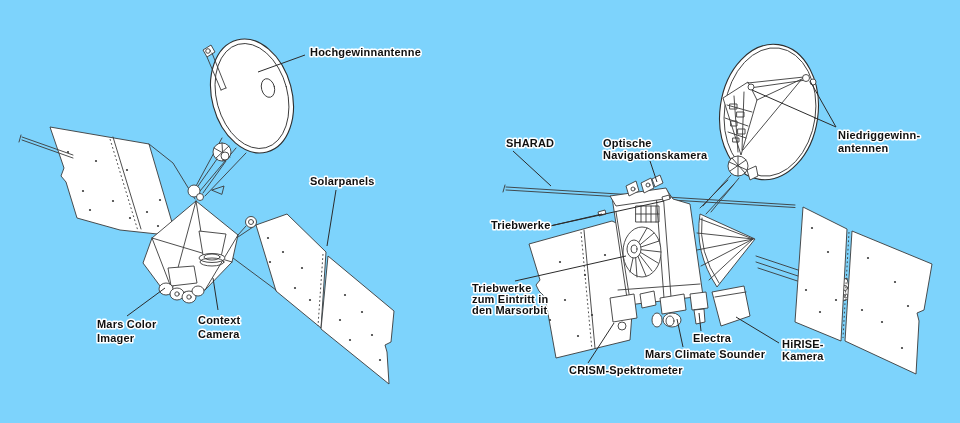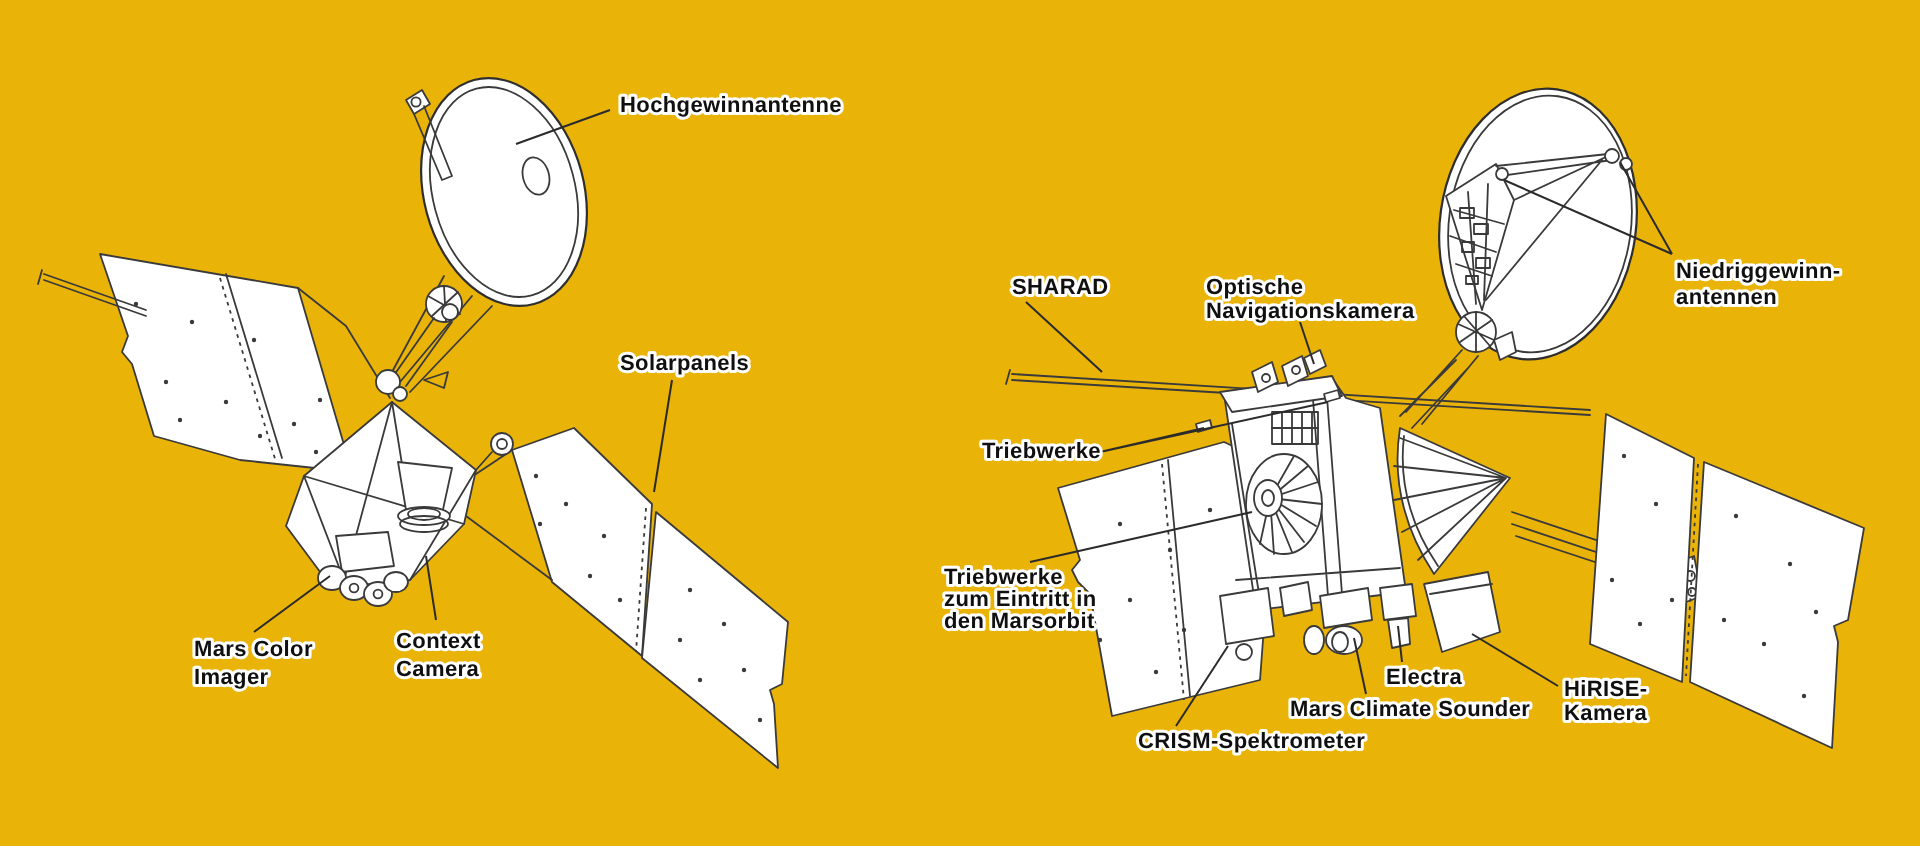--- a/index.html
+++ b/index.html
@@ -1,16 +1,16 @@
 <!DOCTYPE html>
 <html><head>
 <meta charset="utf-8">
 <style>
   html,body{margin:0;padding:0;background:#ffffff;}
-  #stage{position:relative;width:960px;height:423px;background:#eab308;overflow:hidden;
+  #stage{position:relative;width:960px;height:423px;background:#7dd3fc;overflow:hidden;
          font-family:"Liberation Sans",sans-serif;}
   svg{display:block;}
   .ln{stroke:#3a3a3a;stroke-width:0.9;fill:none;stroke-linecap:round;stroke-linejoin:round;}
   .wf{fill:#ffffff;stroke:#3a3a3a;stroke-width:0.9;stroke-linejoin:round;}
   .wf2{fill:#ffffff;stroke:#2e2e2e;stroke-width:1.1;stroke-linejoin:round;}
   .lead{stroke:#2b2b2b;stroke-width:1;fill:none;}
   .dot{fill:#3a3a3a;}
   .fold{stroke:#3a3a3a;stroke-width:0.9;stroke-dasharray:1.8 2.4;fill:none;}
   text.lbl{font:bold 11px "Liberation Sans",sans-serif;fill:#101010;letter-spacing:.2px;
            paint-order:stroke;stroke:#ffffff;stroke-width:3px;stroke-linejoin:round;}

